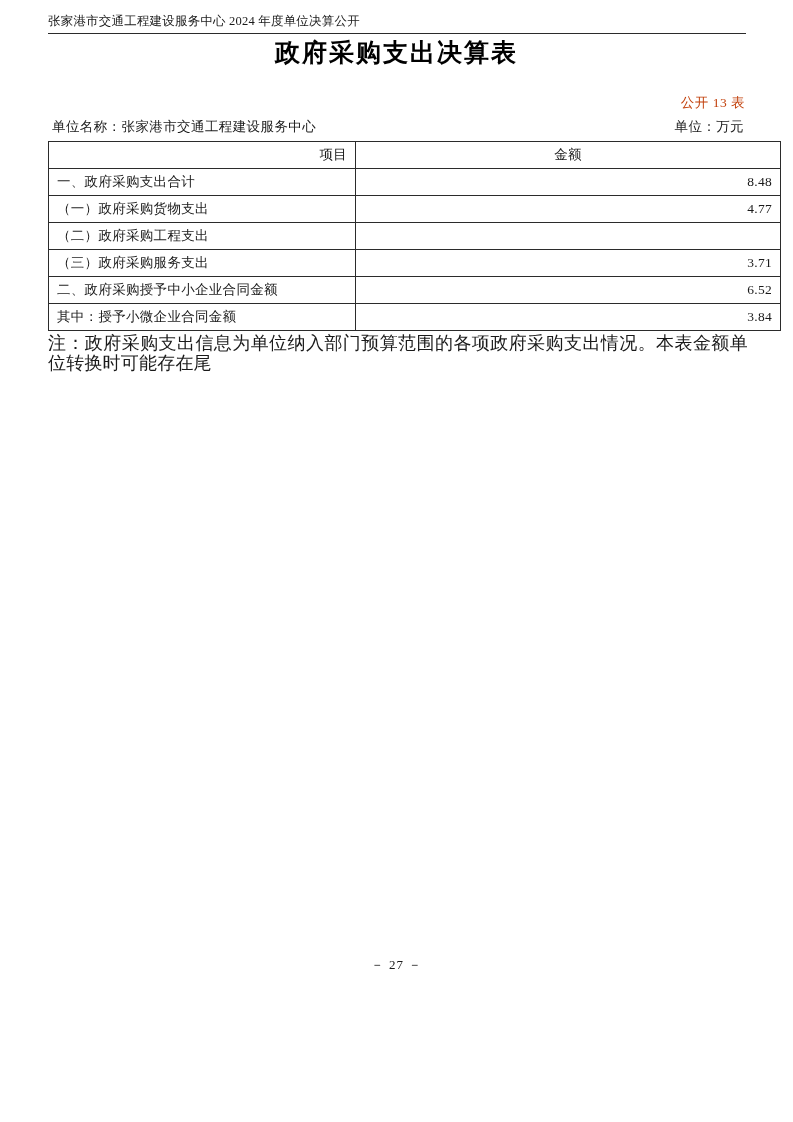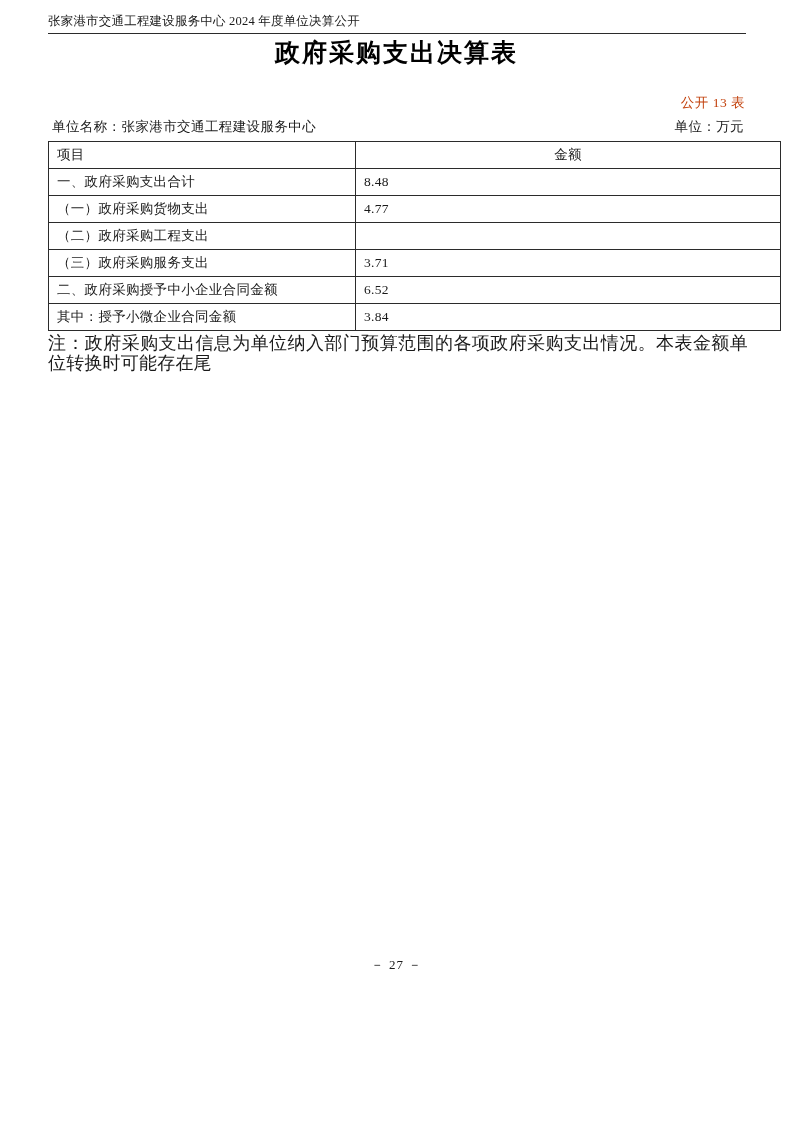--- a/index.html
+++ b/index.html
@@ -96,28 +96,28 @@
     font-size: 13.5px;
   }
   table.budget td, table.budget th {
     border: 1px solid #2b2b2b;
     height: 26px;
     padding: 0 8px;
     font-weight: normal;
     letter-spacing: 0.3px;
     font-family: "Liberation Serif", "DejaVu Serif", serif;
   }
-  th.col-item { width: 290px; text-align: left; }
+  th.col-item { width: 290px; text-align: right; }
   th.col-amount { width: 408px; text-align: center; }
   td.item-cell {
     text-align: left;
     letter-spacing: 0.6px;
   }
   td.amount-cell {
-    text-align: left;
+    text-align: right;
     padding-right: 12px;
     font-family: "Liberation Serif", "DejaVu Serif", serif;
     letter-spacing: 0.5px;
   }
   .indent-1 { padding-left: 18px; }
   .indent-2 { padding-left: 26px; }
   
   .note {
     position: absolute;
     top: 333px;

